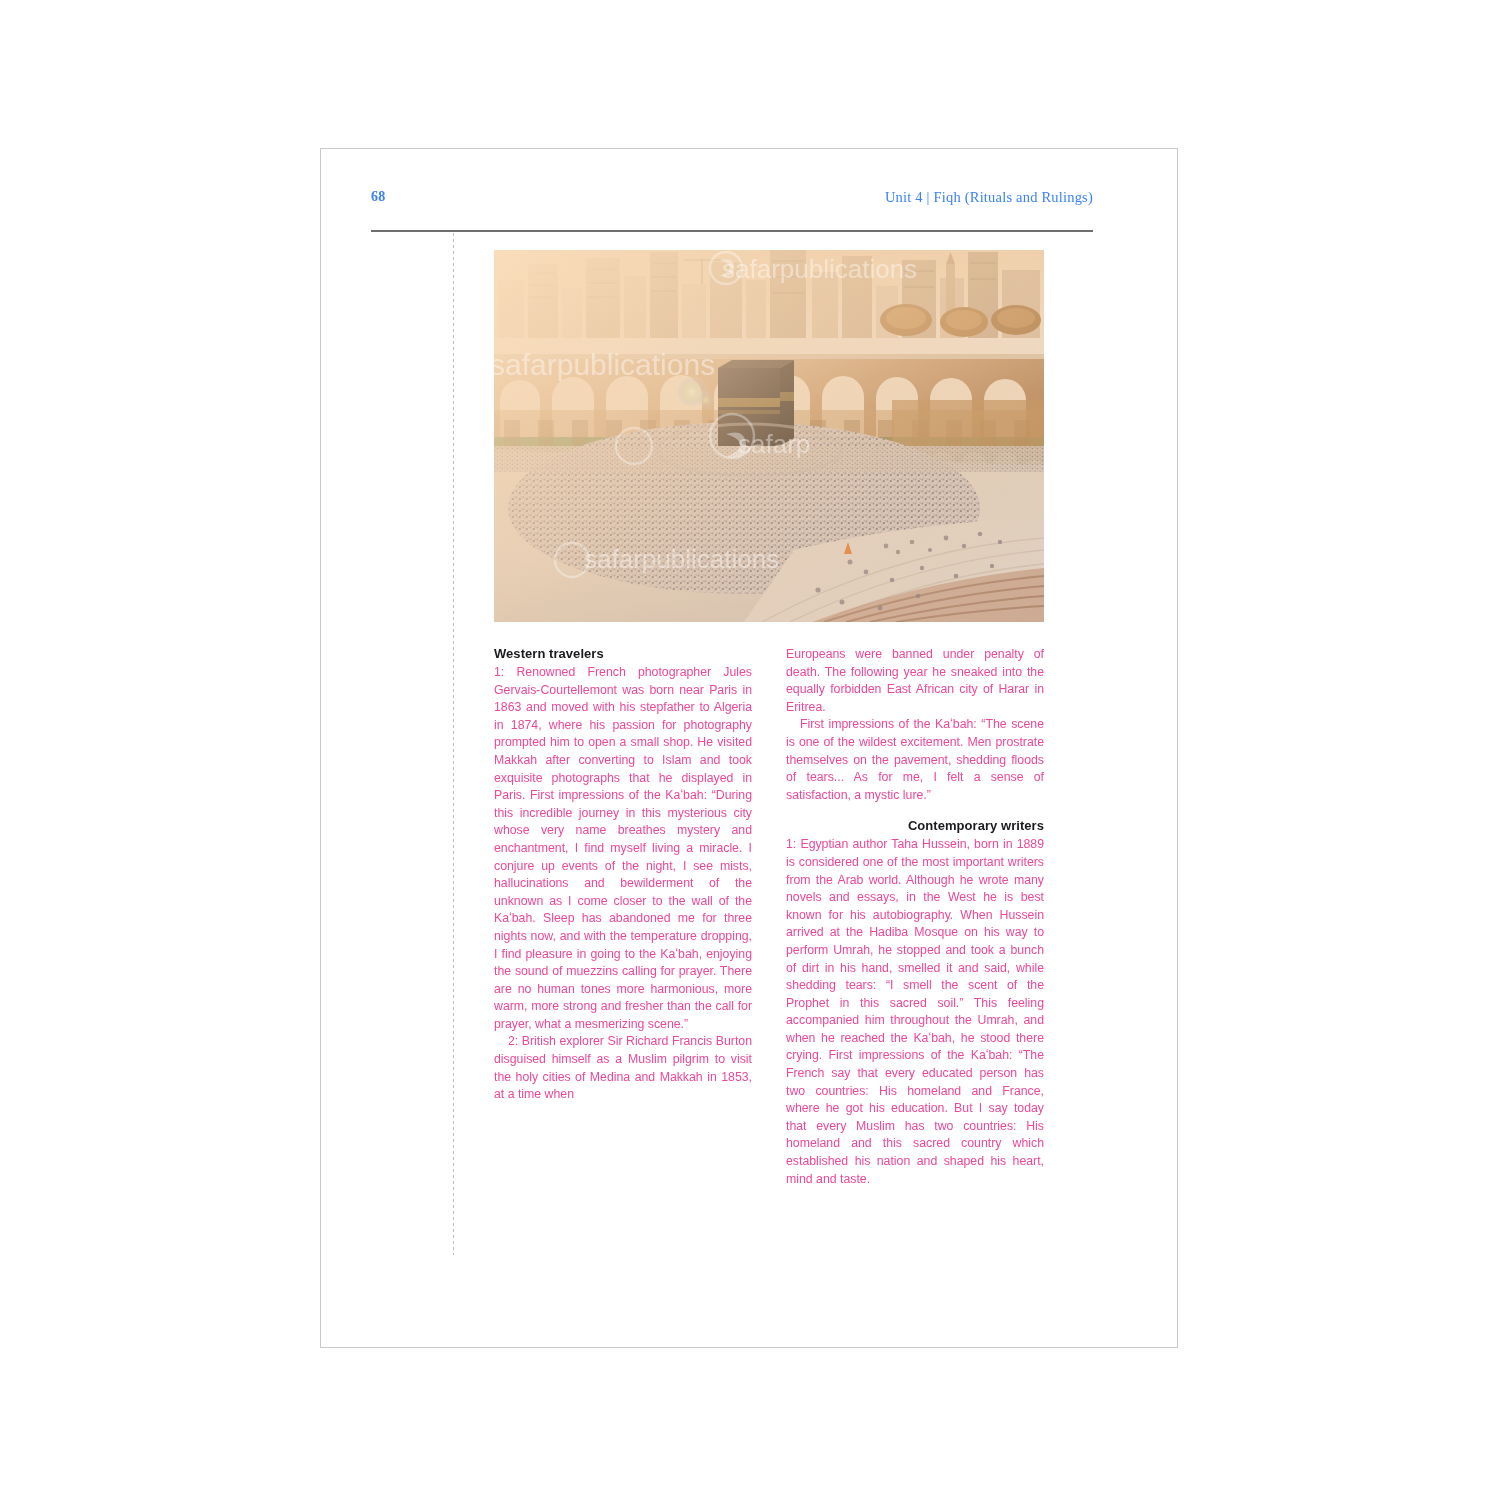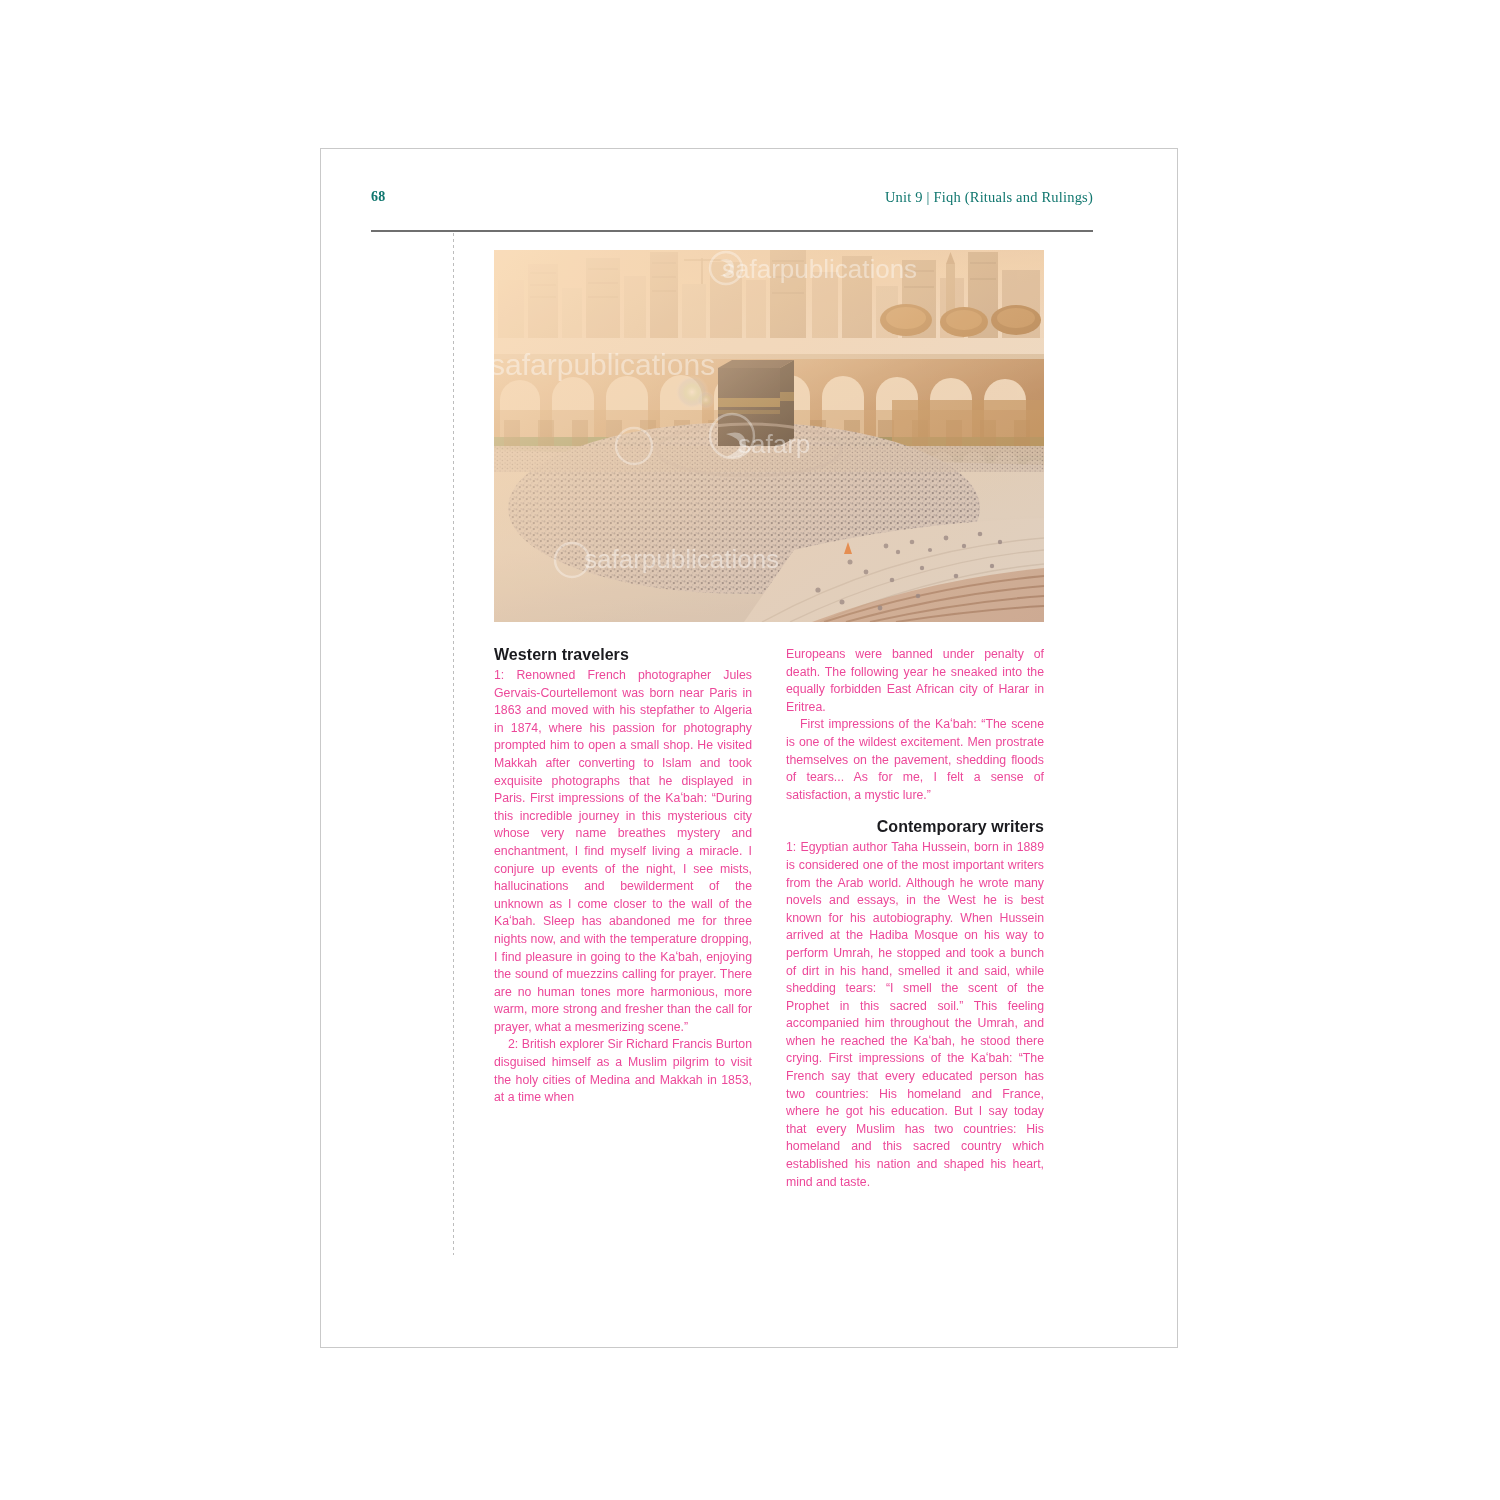--- a/index.html
+++ b/index.html
@@ -24,21 +24,21 @@
   }
 
   
   #running-head {
     position: absolute;
     left: 50px;
     top: 40px;
     width: 722px;
     height: 22px;
     font-family: "Liberation Serif", serif;
-    color: #0f766e;
+    color: #3b82f6;
     font-size: 14.5px;
     letter-spacing: 0.2px;
   }
   #folio {
     position: absolute;
     left: 0;
     top: 0;
     font-weight: bold;
     font-size: 14px;
   }
@@ -98,21 +98,21 @@
     position: absolute;
     top: 0;
     width: 258px;
   }
   #column-left  { left: 0; }
   #column-right { left: 292px; }
 
   .section-heading {
     font-family: "Liberation Sans", sans-serif;
     font-weight: bold;
-    font-size: 16px;
+    font-size: 13px;
     color: #1b1b1f;
     margin: 0 0 3px 0;
     letter-spacing: 0.05px;
   }
   .section-heading.spaced { margin-top: 14px; text-align: right; }
 
   p.body-par {
     margin: 0;
     font-family: "Liberation Sans", sans-serif;
     font-size: 12.3px;
@@ -124,21 +124,21 @@
   }
   p.body-par.indent { text-indent: 14px; }
 </style>
 </head>
 <body>
 
 <div id="page-sheet">
 
   <div id="running-head">
     <span id="folio">68</span>
-    <span id="unit-title">Unit 9 | Fiqh (Rituals and Rulings)</span>
+    <span id="unit-title">Unit 4 | Fiqh (Rituals and Rulings)</span>
   </div>
 
   <div id="header-rule"></div>
   <div id="margin-dotted-rule"></div>
 
   <div id="photo-figure">
     <svg viewBox="0 0 550 372" preserveAspectRatio="none">
       <defs>
         <linearGradient id="skyGrad" x1="0" y1="0" x2="0.35" y2="1">
           <stop offset="0%" stop-color="#e3c9ae"></stop>

